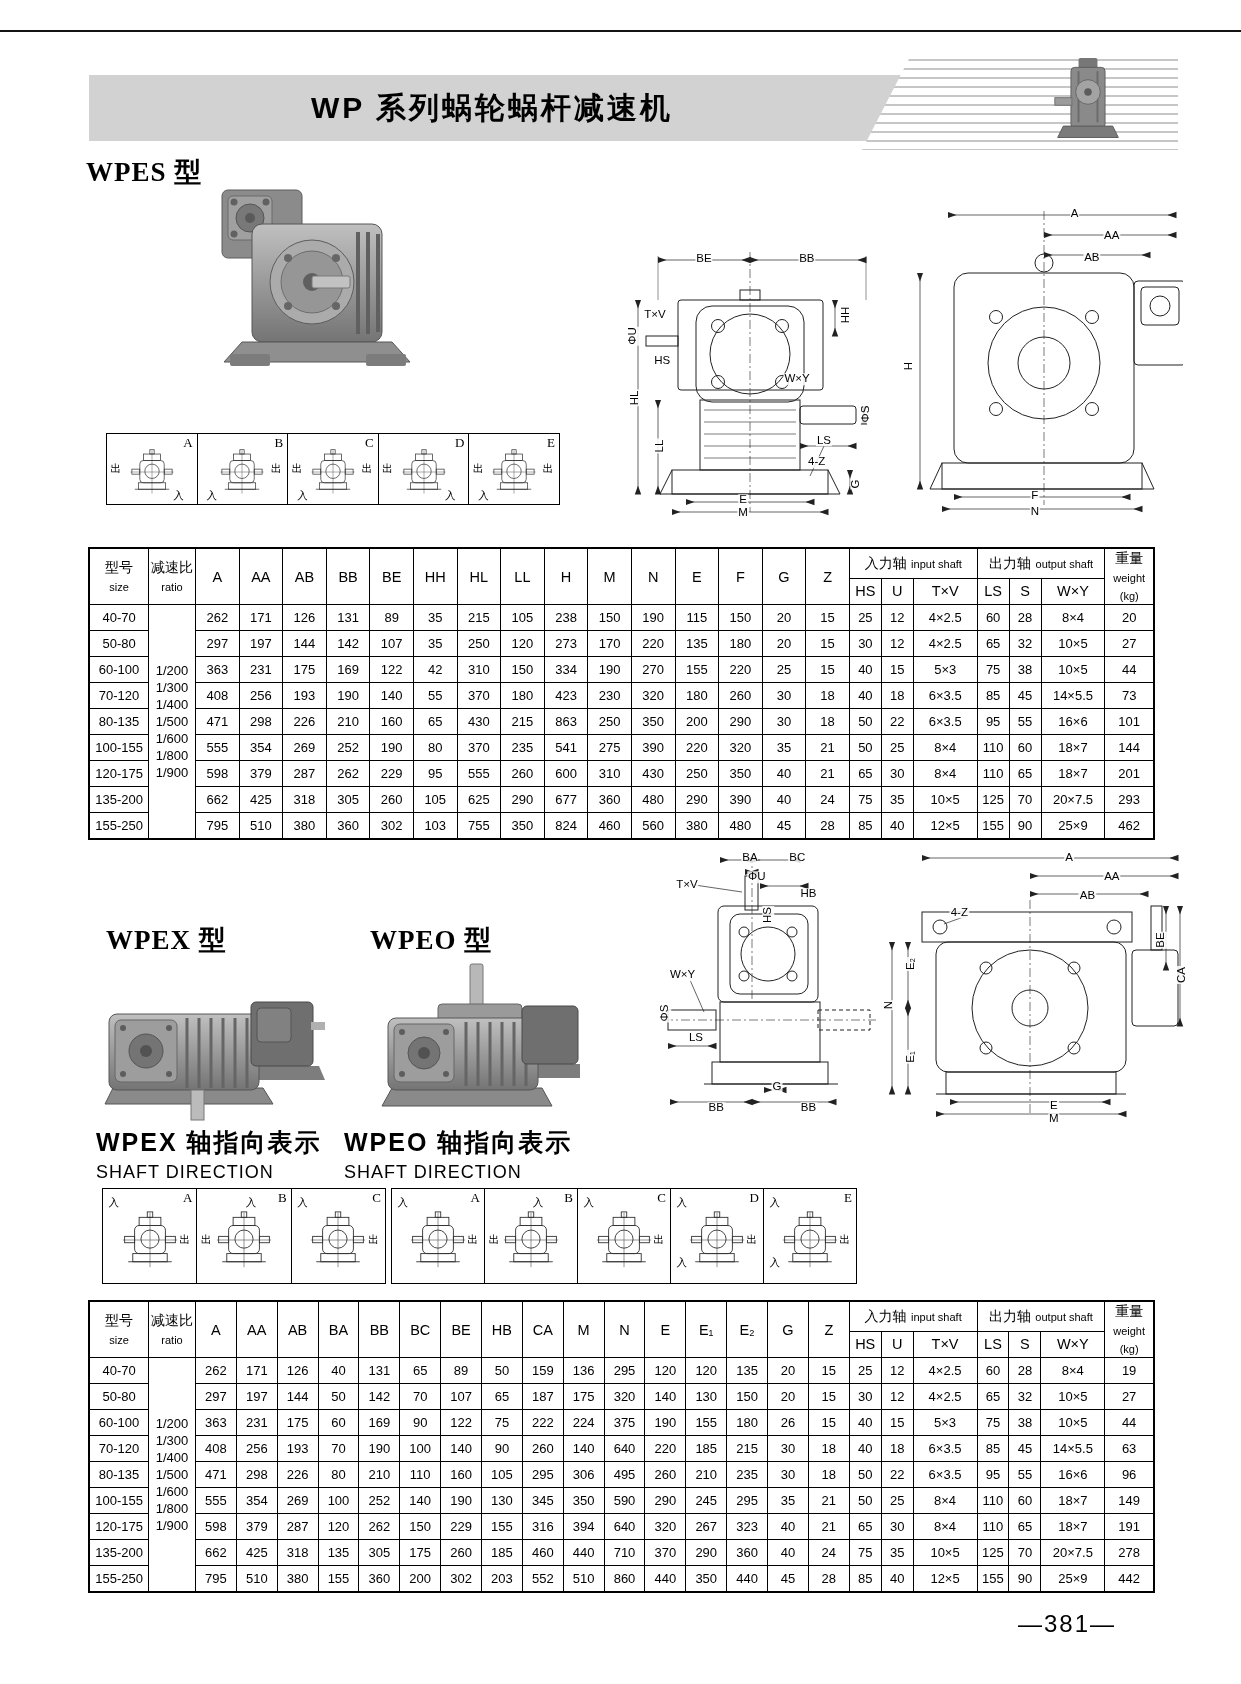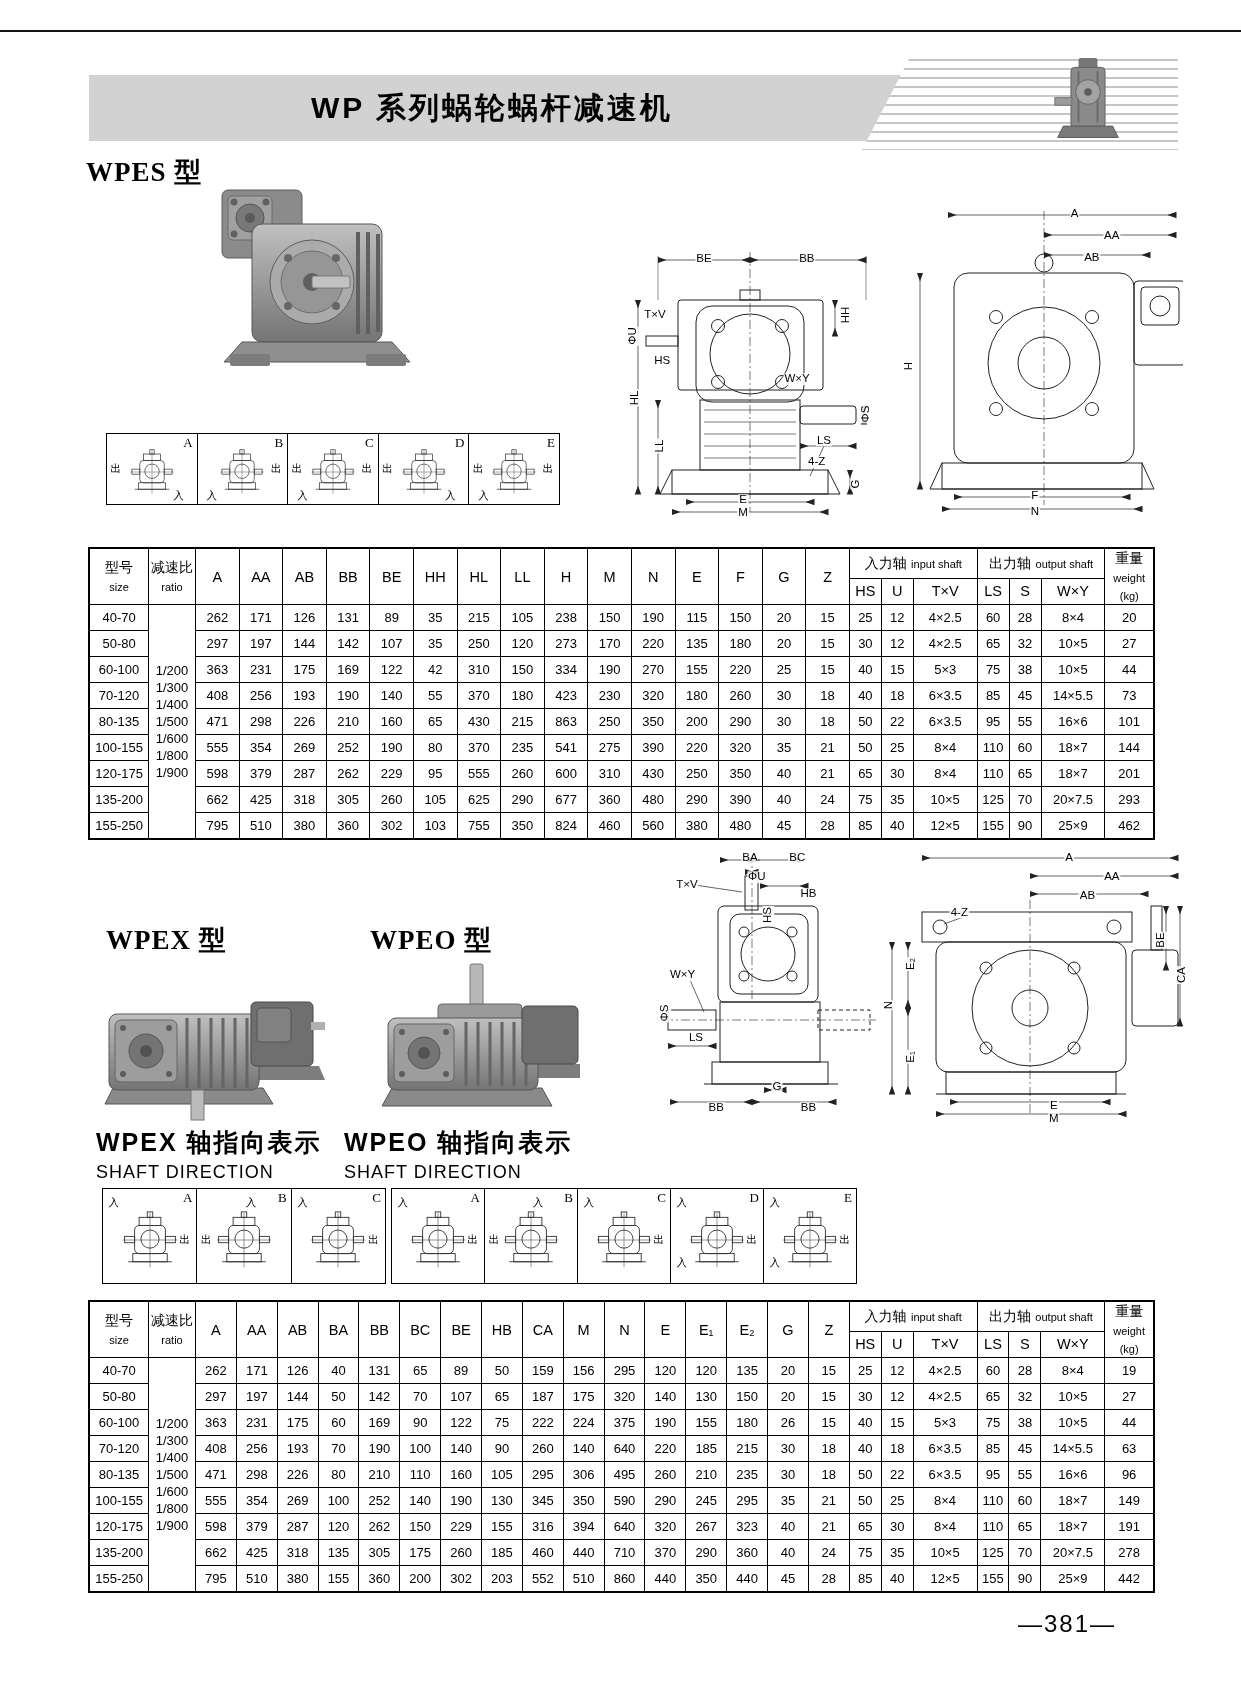--- a/index.html
+++ b/index.html
@@ -842,21 +842,21 @@
           <td rowspan="9" class="c-ratio">1/200<br>1/300<br>1/400<br>1/500<br>1/600<br>1/800<br>1/900</td>
           <td>262</td>
           <td>171</td>
           <td>126</td>
           <td>40</td>
           <td>131</td>
           <td>65</td>
           <td>89</td>
           <td>50</td>
           <td>159</td>
-          <td>156</td>
+          <td>136</td>
           <td>295</td>
           <td>120</td>
           <td>120</td>
           <td>135</td>
           <td>20</td>
           <td>15</td>
           <td>25</td>
           <td>12</td>
           <td>4×2.5</td>
           <td>60</td>

